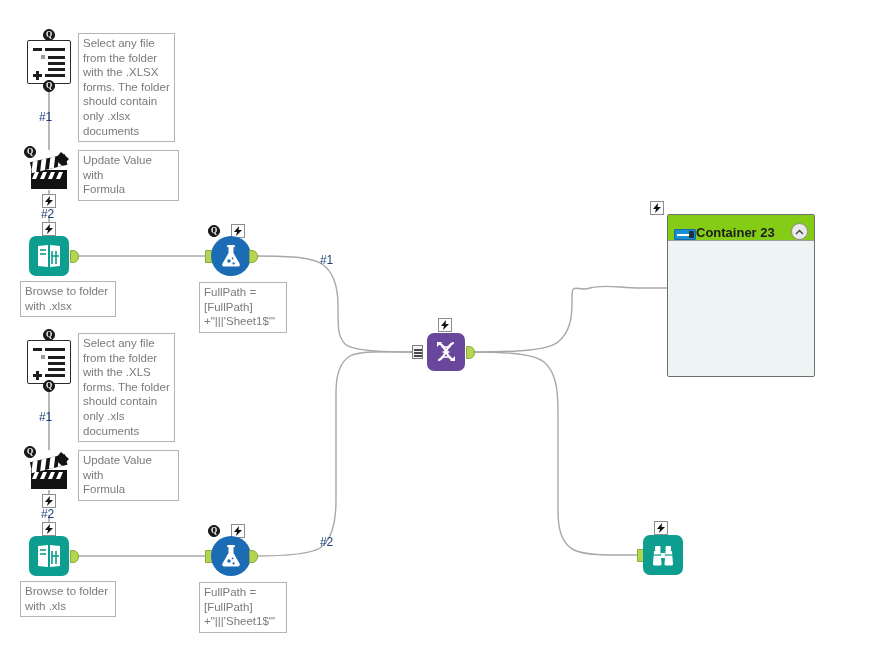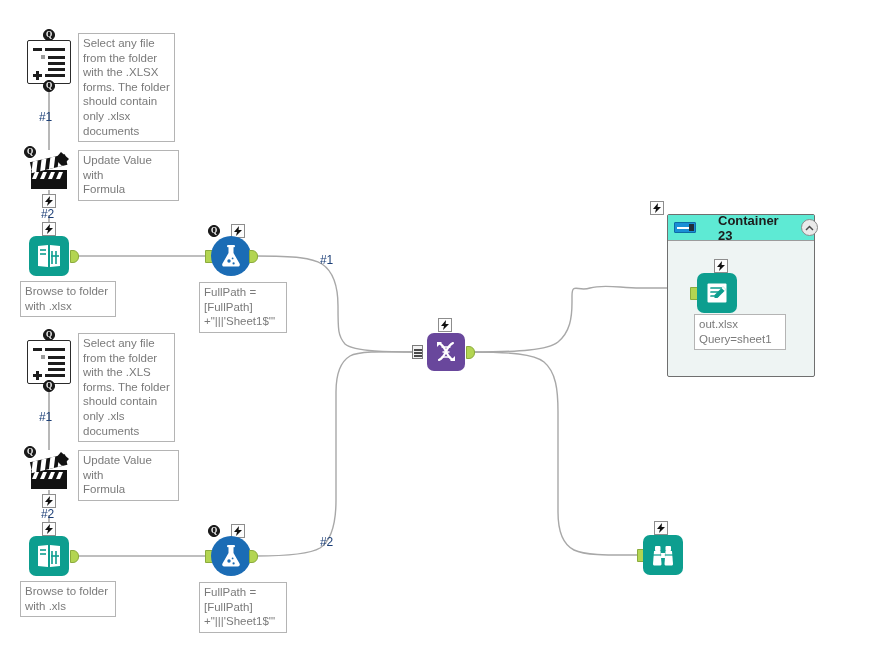--- a/index.html
+++ b/index.html
@@ -145,26 +145,26 @@
 
   
   .container-box {
     position: absolute;
     background: #eef4f3;
     border: 1px solid #6f6f6f;
     border-radius: 2px;
   }
   .container-head {
     height: 26px;
-    background: #5eead4;
+    background: #84cc16;
     border-bottom: 1px solid #9c9c9c;
     display: flex;
-    align-items: center;
+    align-items: flex-end;
     padding: 0 6px;
-    gap: 22px;
+    gap: 0;
   }
   .container-title {
     font-size: 13px;
     color: #1c1c1c;
     font-family: "Liberation Sans", sans-serif;
     flex: 1;
     font-weight: 600;
   }
   .container-toggle {
     width: 22px; height: 11px;
@@ -496,39 +496,15 @@
   <div class="container-box" style="left:667px; top:214px; width:148px; height:163px;">
     <div class="container-head">
       <span class="container-toggle"></span>
       <span class="container-title">Container 23</span>
       <span class="container-collapse">
         <svg width="9" height="6" viewBox="0 0 9 6">
           <polyline points="1,5 4.5,1.4 8,5" fill="none" stroke="#4a4a4a" stroke-width="1.4"></polyline>
         </svg>
       </span>
     </div>
-    <div class="container-body">
-      <div class="bolt" style="left:46px; top:18px;">
-        <svg width="8" height="10" viewBox="0 0 8 10">
-          <polygon points="5,0 0,6 3,6 2,10 8,4 4.6,4" fill="#111"></polygon>
-        </svg>
-      </div>
-      <div class="anchor-in" style="left:22px; top:46px;"></div>
-      <div class="tool-sq" style="left:29px; top:32px;">
-        <svg width="26" height="26" viewBox="0 0 26 26">
-          <rect x="3.5" y="3.5" width="19" height="19" rx="1" fill="#ffffff"></rect>
-          <g stroke="#0d9e8f" stroke-width="1.7" stroke-linecap="round">
-            <line x1="7" y1="8" x2="19" y2="8"></line>
-            <line x1="7" y1="12" x2="18" y2="12"></line>
-            <line x1="7" y1="16" x2="14" y2="16"></line>
-          </g>
-          <g>
-            <polygon points="19,6.5 22,9.5 13.5,18 10.5,18 10.5,15" fill="#0d9e8f"></polygon>
-            <polygon points="19,6.5 22,9.5 20.5,11 17.5,8" fill="#ffffff"></polygon>
-          </g>
-        </svg>
-      </div>
-      <div class="annot" style="left:26px; top:73px; width:92px;">out.xlsx
-Query=sheet1</div>
-    </div>
   </div>
 
 </div>
 
 </body></html>

